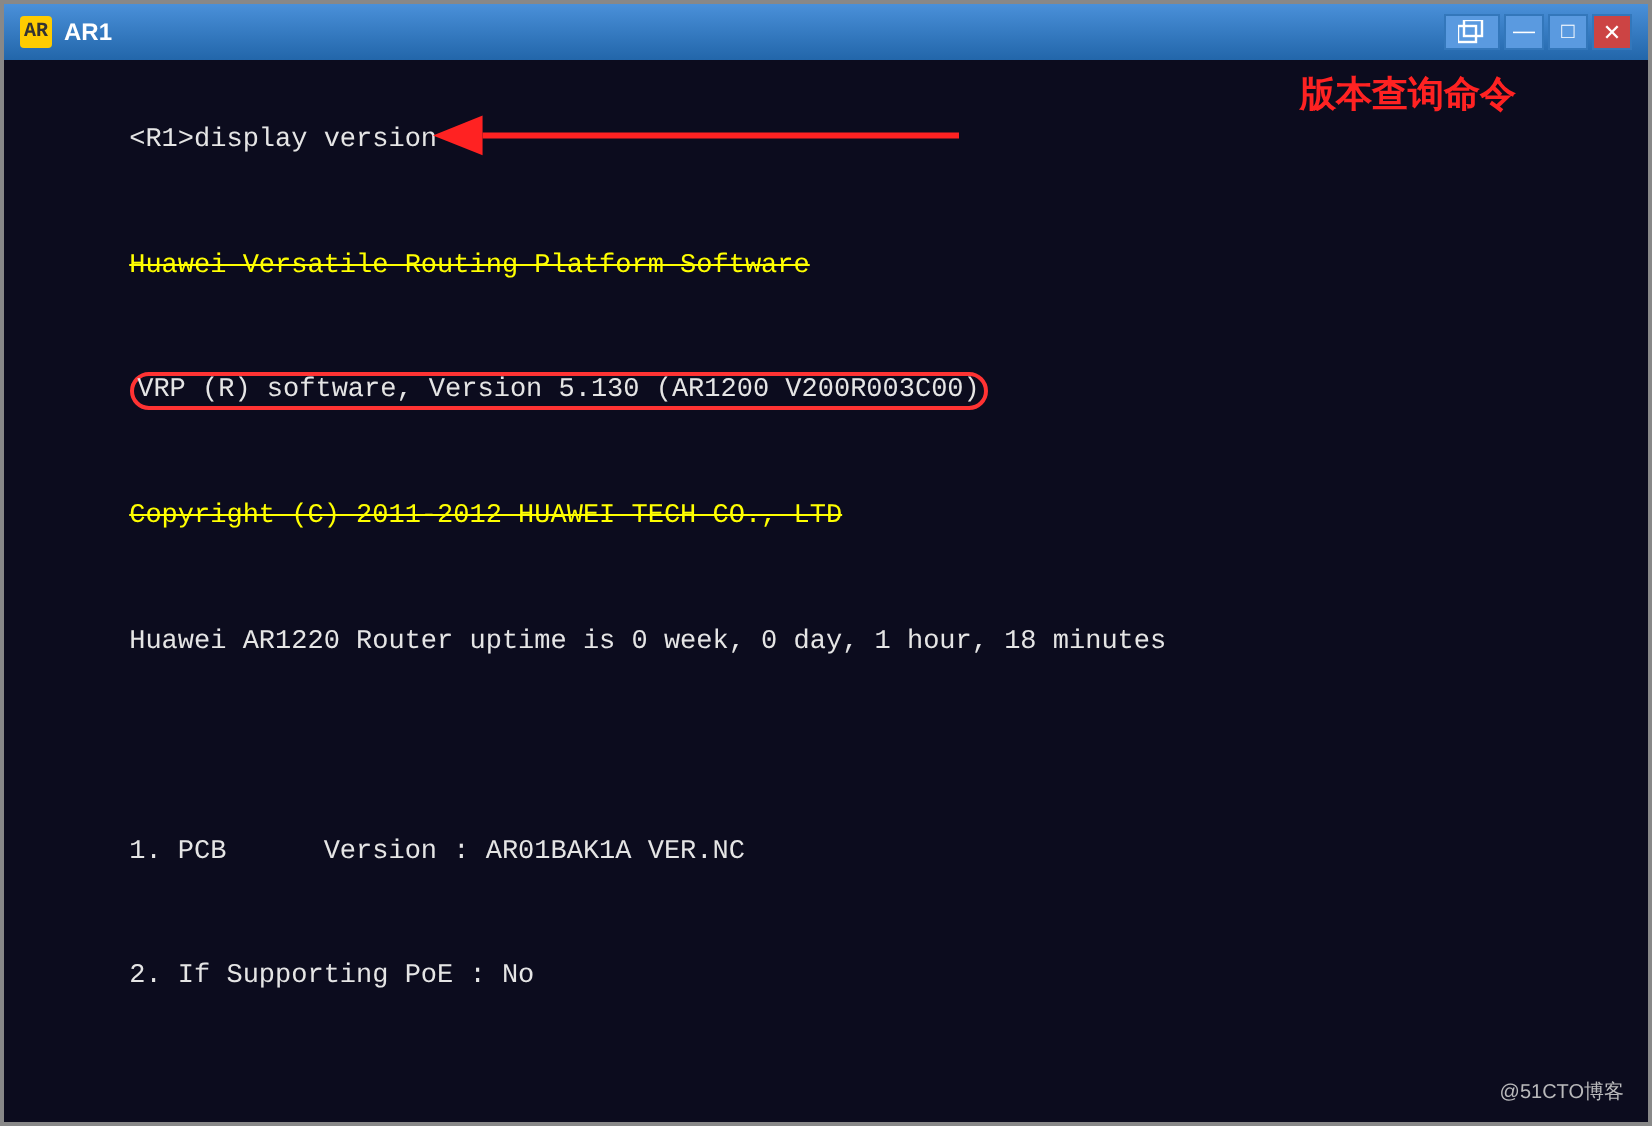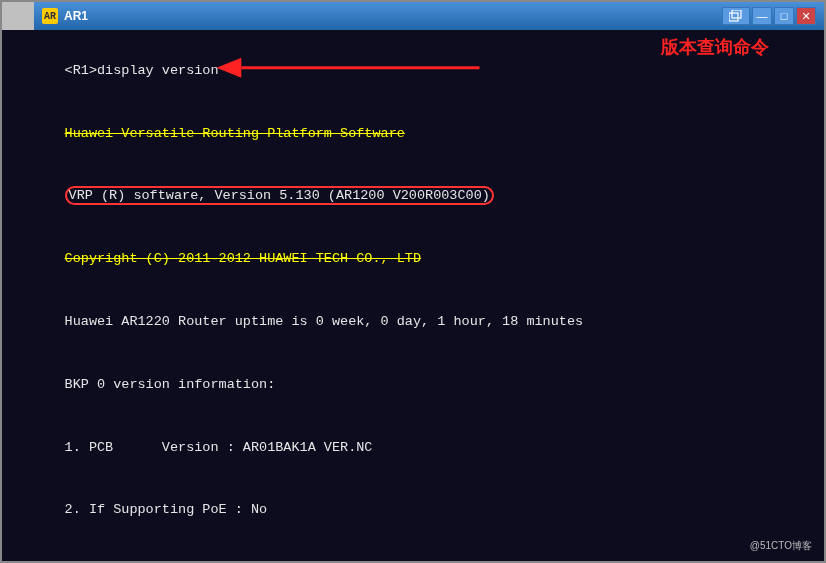--- a/index.html
+++ b/index.html
@@ -20,21 +20,20 @@
       box-shadow: 2px 2px 6px rgba(0,0,0,0.5);
     }
 
     .titlebar {
       background: linear-gradient(to bottom, #4a90d9 0%, #2266aa 100%);
       height: 28px;
       display: flex;
       align-items: center;
       padding: 0 8px;
       flex-shrink: 0;
-      margin-left: 32px;
     }
 
     .titlebar-icon {
       width: 16px;
       height: 16px;
       background: #ffcc00;
       border-radius: 2px;
       margin-right: 6px;
       display: flex;
       align-items: center;
@@ -120,21 +119,21 @@
       position: absolute;
       top: 0px;
       left: 0px;
       width: 100%;
       height: 100%;
     }
 
     .chinese-label {
       position: absolute;
       top: 5px;
-      right: 55px;
+      right: 66px;
       color: #ff2222;
       font-family: Arial, '微软雅黑', sans-serif;
       font-size: 18px;
       font-weight: bold;
       white-space: nowrap;
     }
 
     .watermark {
       position: absolute;
       bottom: 8px;
@@ -175,21 +174,20 @@
       <span class="line-normal">&lt;R1&gt;display version</span>
       <br>
       <span class="line-strikethrough">Huawei Versatile Routing Platform Software</span>
       <br>
       <span class="line-normal"><span class="highlighted-box">VRP (R) software, Version 5.130 (AR1200 V200R003C00)</span></span>
       <br>
       <span class="line-strikethrough">Copyright (C) 2011-2012 HUAWEI TECH CO., LTD</span>
       <br>
       <span class="line-normal">Huawei AR1220 Router uptime is 0 week, 0 day, 1 hour, 18 minutes</span>
       <br>
-      <span class="line-normal">BKP 0 version information:</span>
       <br>
       <span class="line-normal">1. PCB      Version : AR01BAK1A VER.NC</span>
       <br>
       <span class="line-normal">2. If Supporting PoE : No</span>
       <br>
       
       <br>
       
       <br>
       

